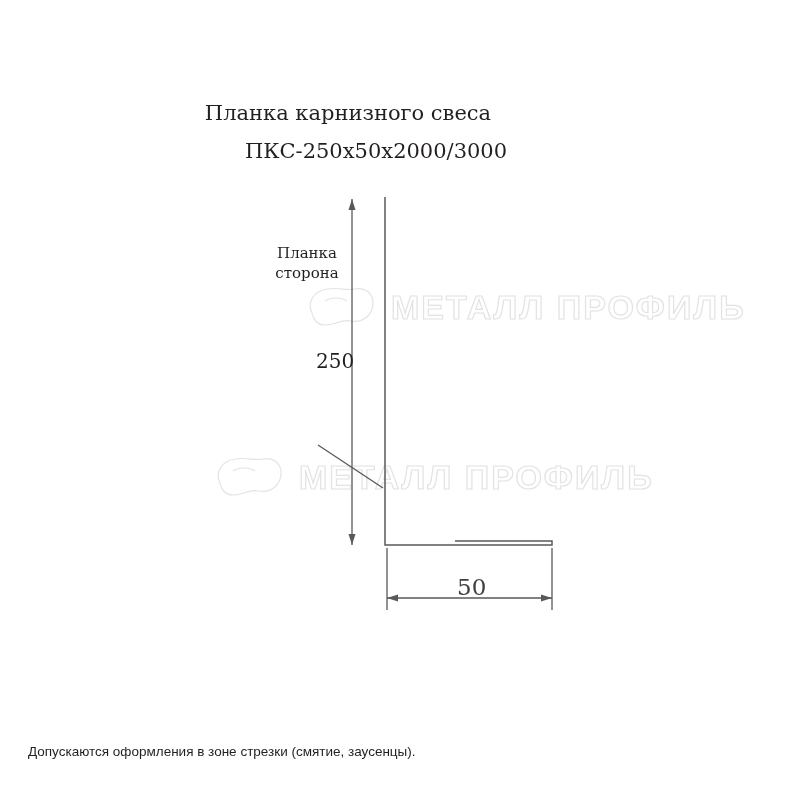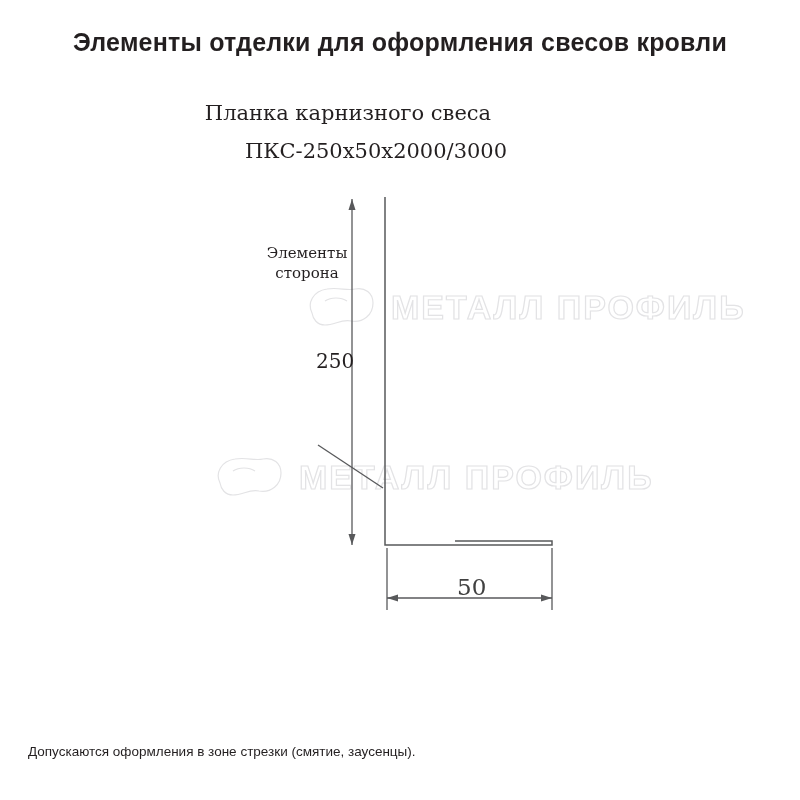--- a/index.html
+++ b/index.html
@@ -126,21 +126,20 @@
     fill: none;
     stroke: #e3e3e5;
     stroke-width: 1.2px;
   }
 </style>
 </head>
 <body>
 
 <div class="page">
 
-  <div class="title">Элементы отделки для оформления свесов кровли</div>
   <div class="subtitle">Планка карнизного свеса</div>
   <div class="subtitle2">ПКС-250x50x2000/3000</div>
 
   <div class="watermark-layer">
     <svg width="800" height="470" viewBox="0 0 800 470" xmlns="http://www.w3.org/2000/svg">
       <g transform="translate(262,115)">
         <path class="wm-shape" d="M5,28 C0,18 6,6 20,4 C32,2 40,6 48,4 C58,2 66,8 66,18 C66,30 56,38 44,36 C34,34 28,40 18,40 C10,40 6,34 5,28 Z"></path>
         <path class="wm-shape" d="M18,16 C24,12 34,12 40,16"></path>
         <text class="wm-text" x="84" y="34">МЕТАЛЛ ПРОФИЛЬ</text>
       </g>
@@ -167,21 +166,21 @@
         <path d="M552,428 L541,424.5 L541,431.5 Z" fill="#58595b" stroke="none"></path>
         <line x1="387" y1="378" x2="387" y2="440"></line>
         <line x1="552" y1="378" x2="552" y2="440"></line>
 
         <line x1="318" y1="275" x2="383" y2="318"></line>
       </g>
     </svg>
   </div>
 
   <div class="label-face">
-    <div>Элементы</div>
+    <div>Планка</div>
     <div>сторона</div>
   </div>
 
   <div class="dim-250">250</div>
   <div class="dim-50">50</div>
 
   <div class="footnotes">
     <div>Допускаются оформления в зоне стрезки (смятие, заусенцы).</div>
   </div>
 

